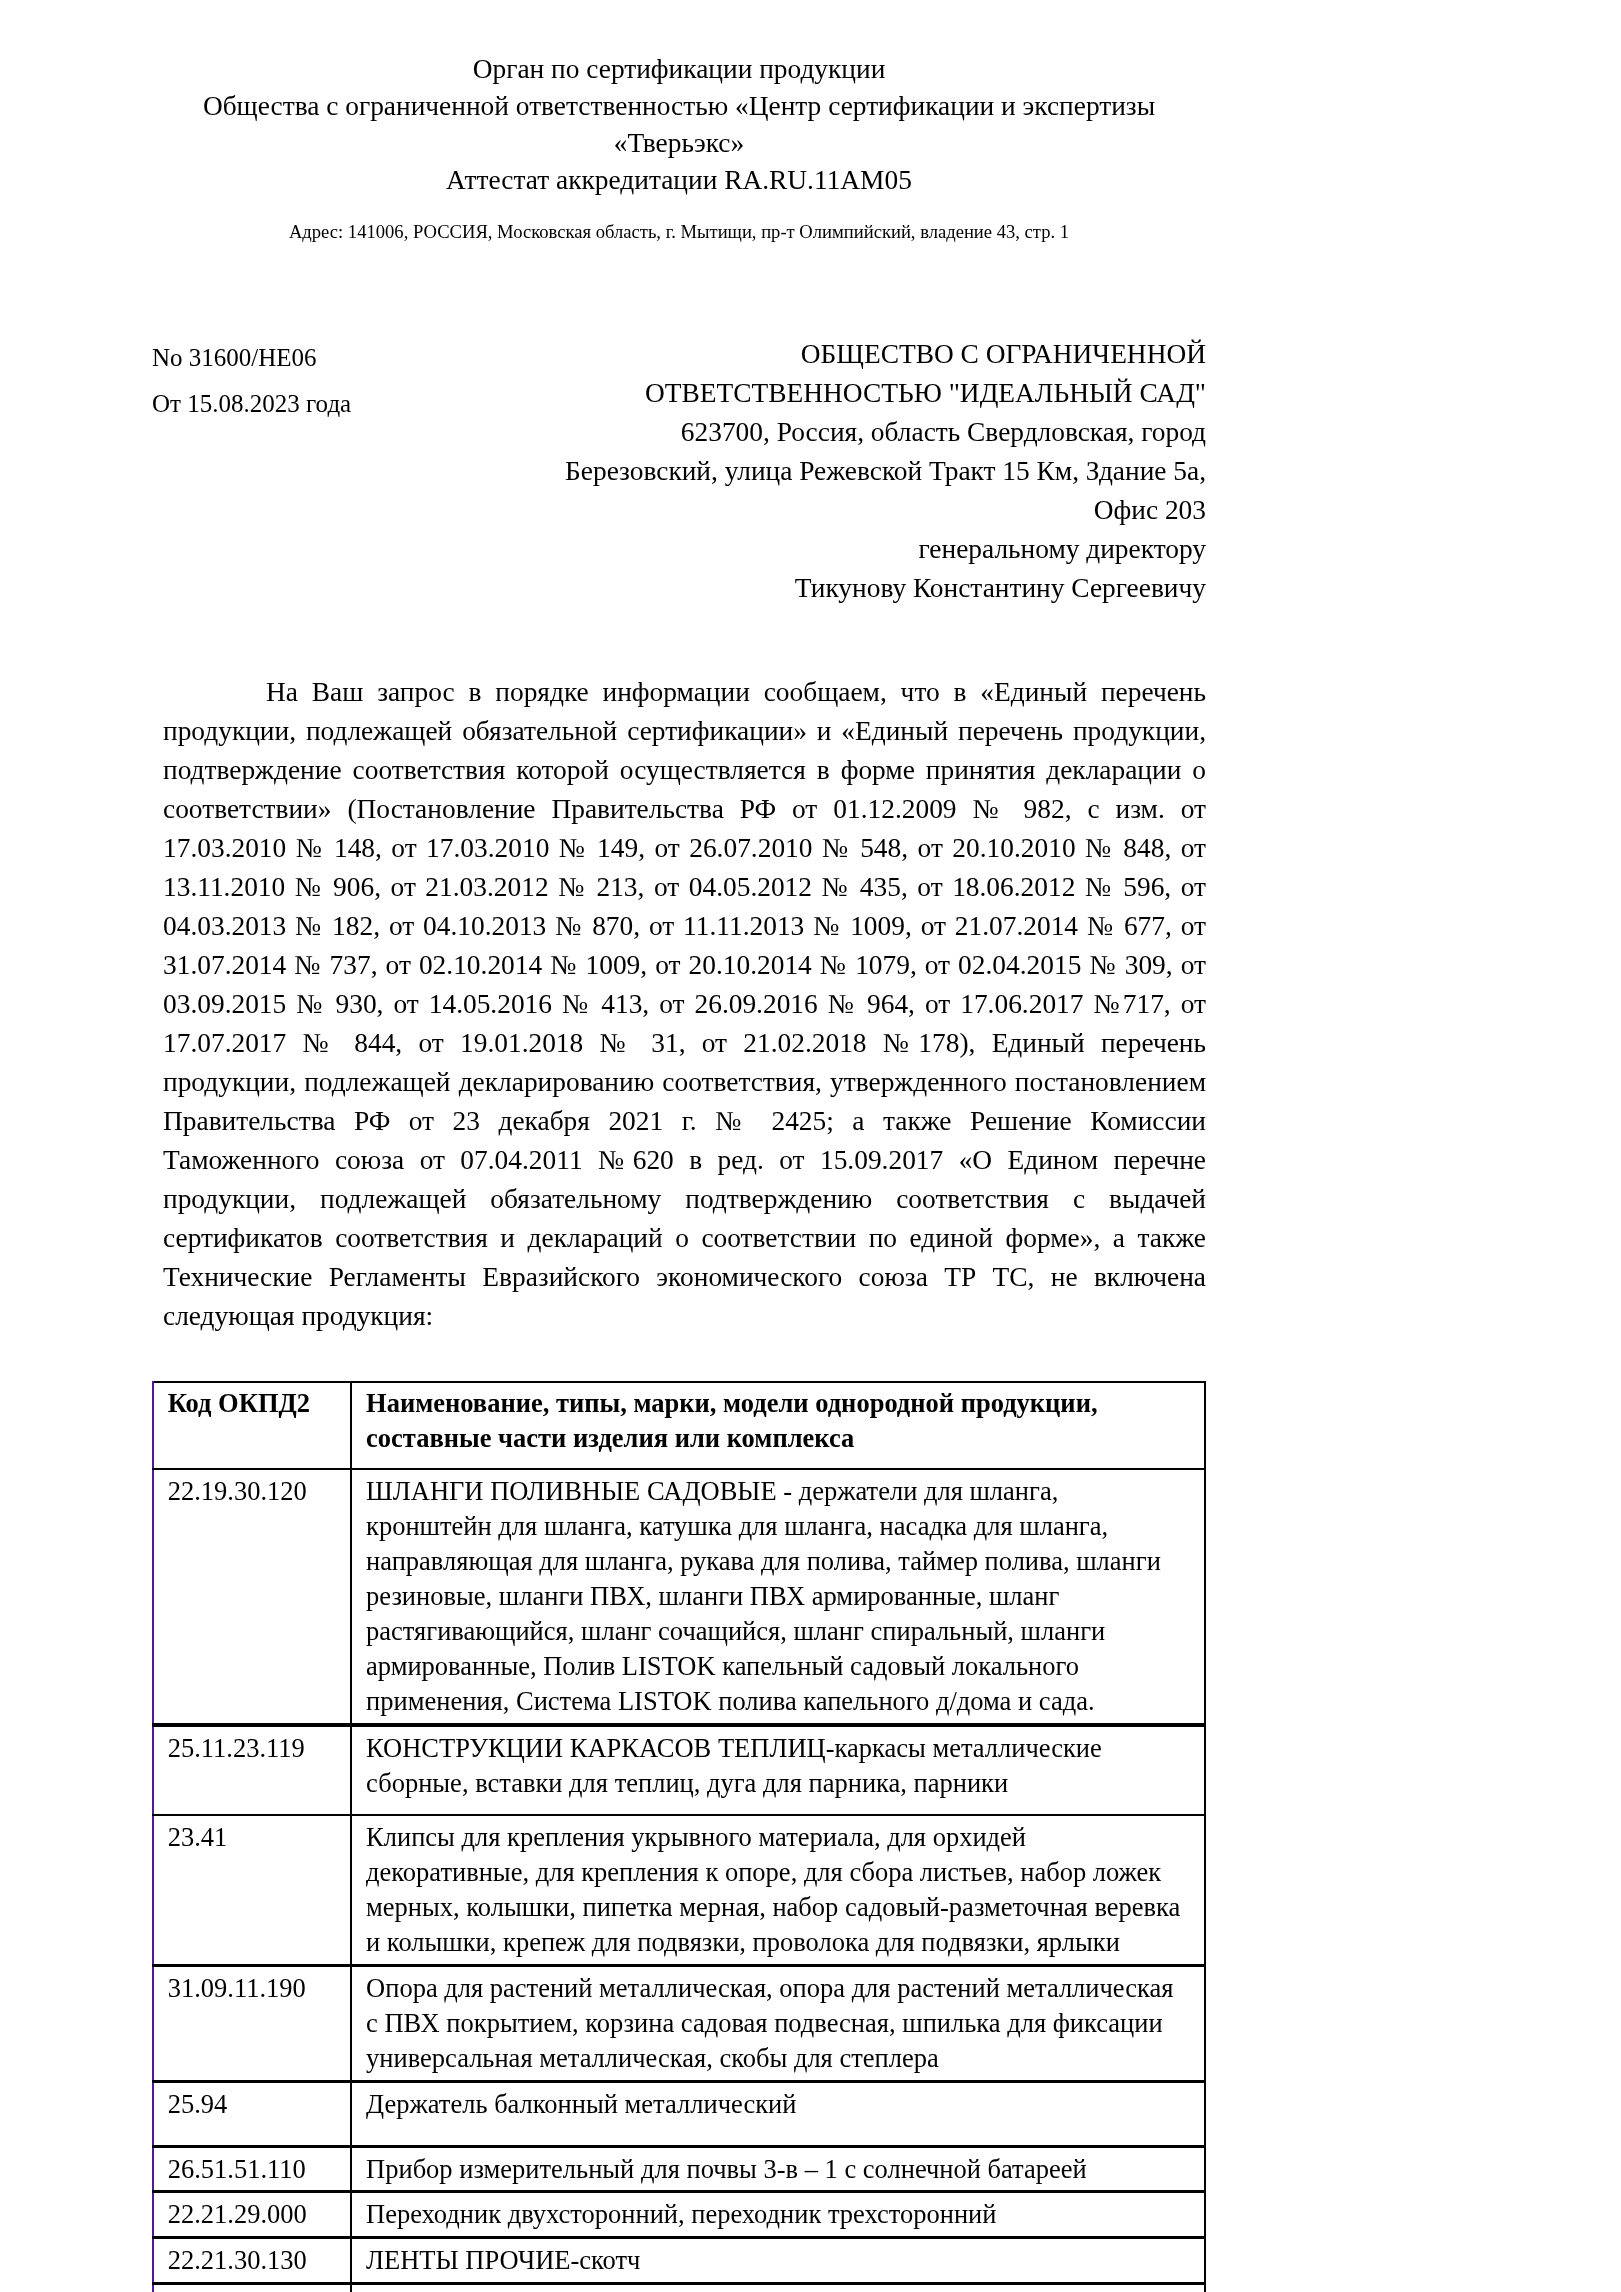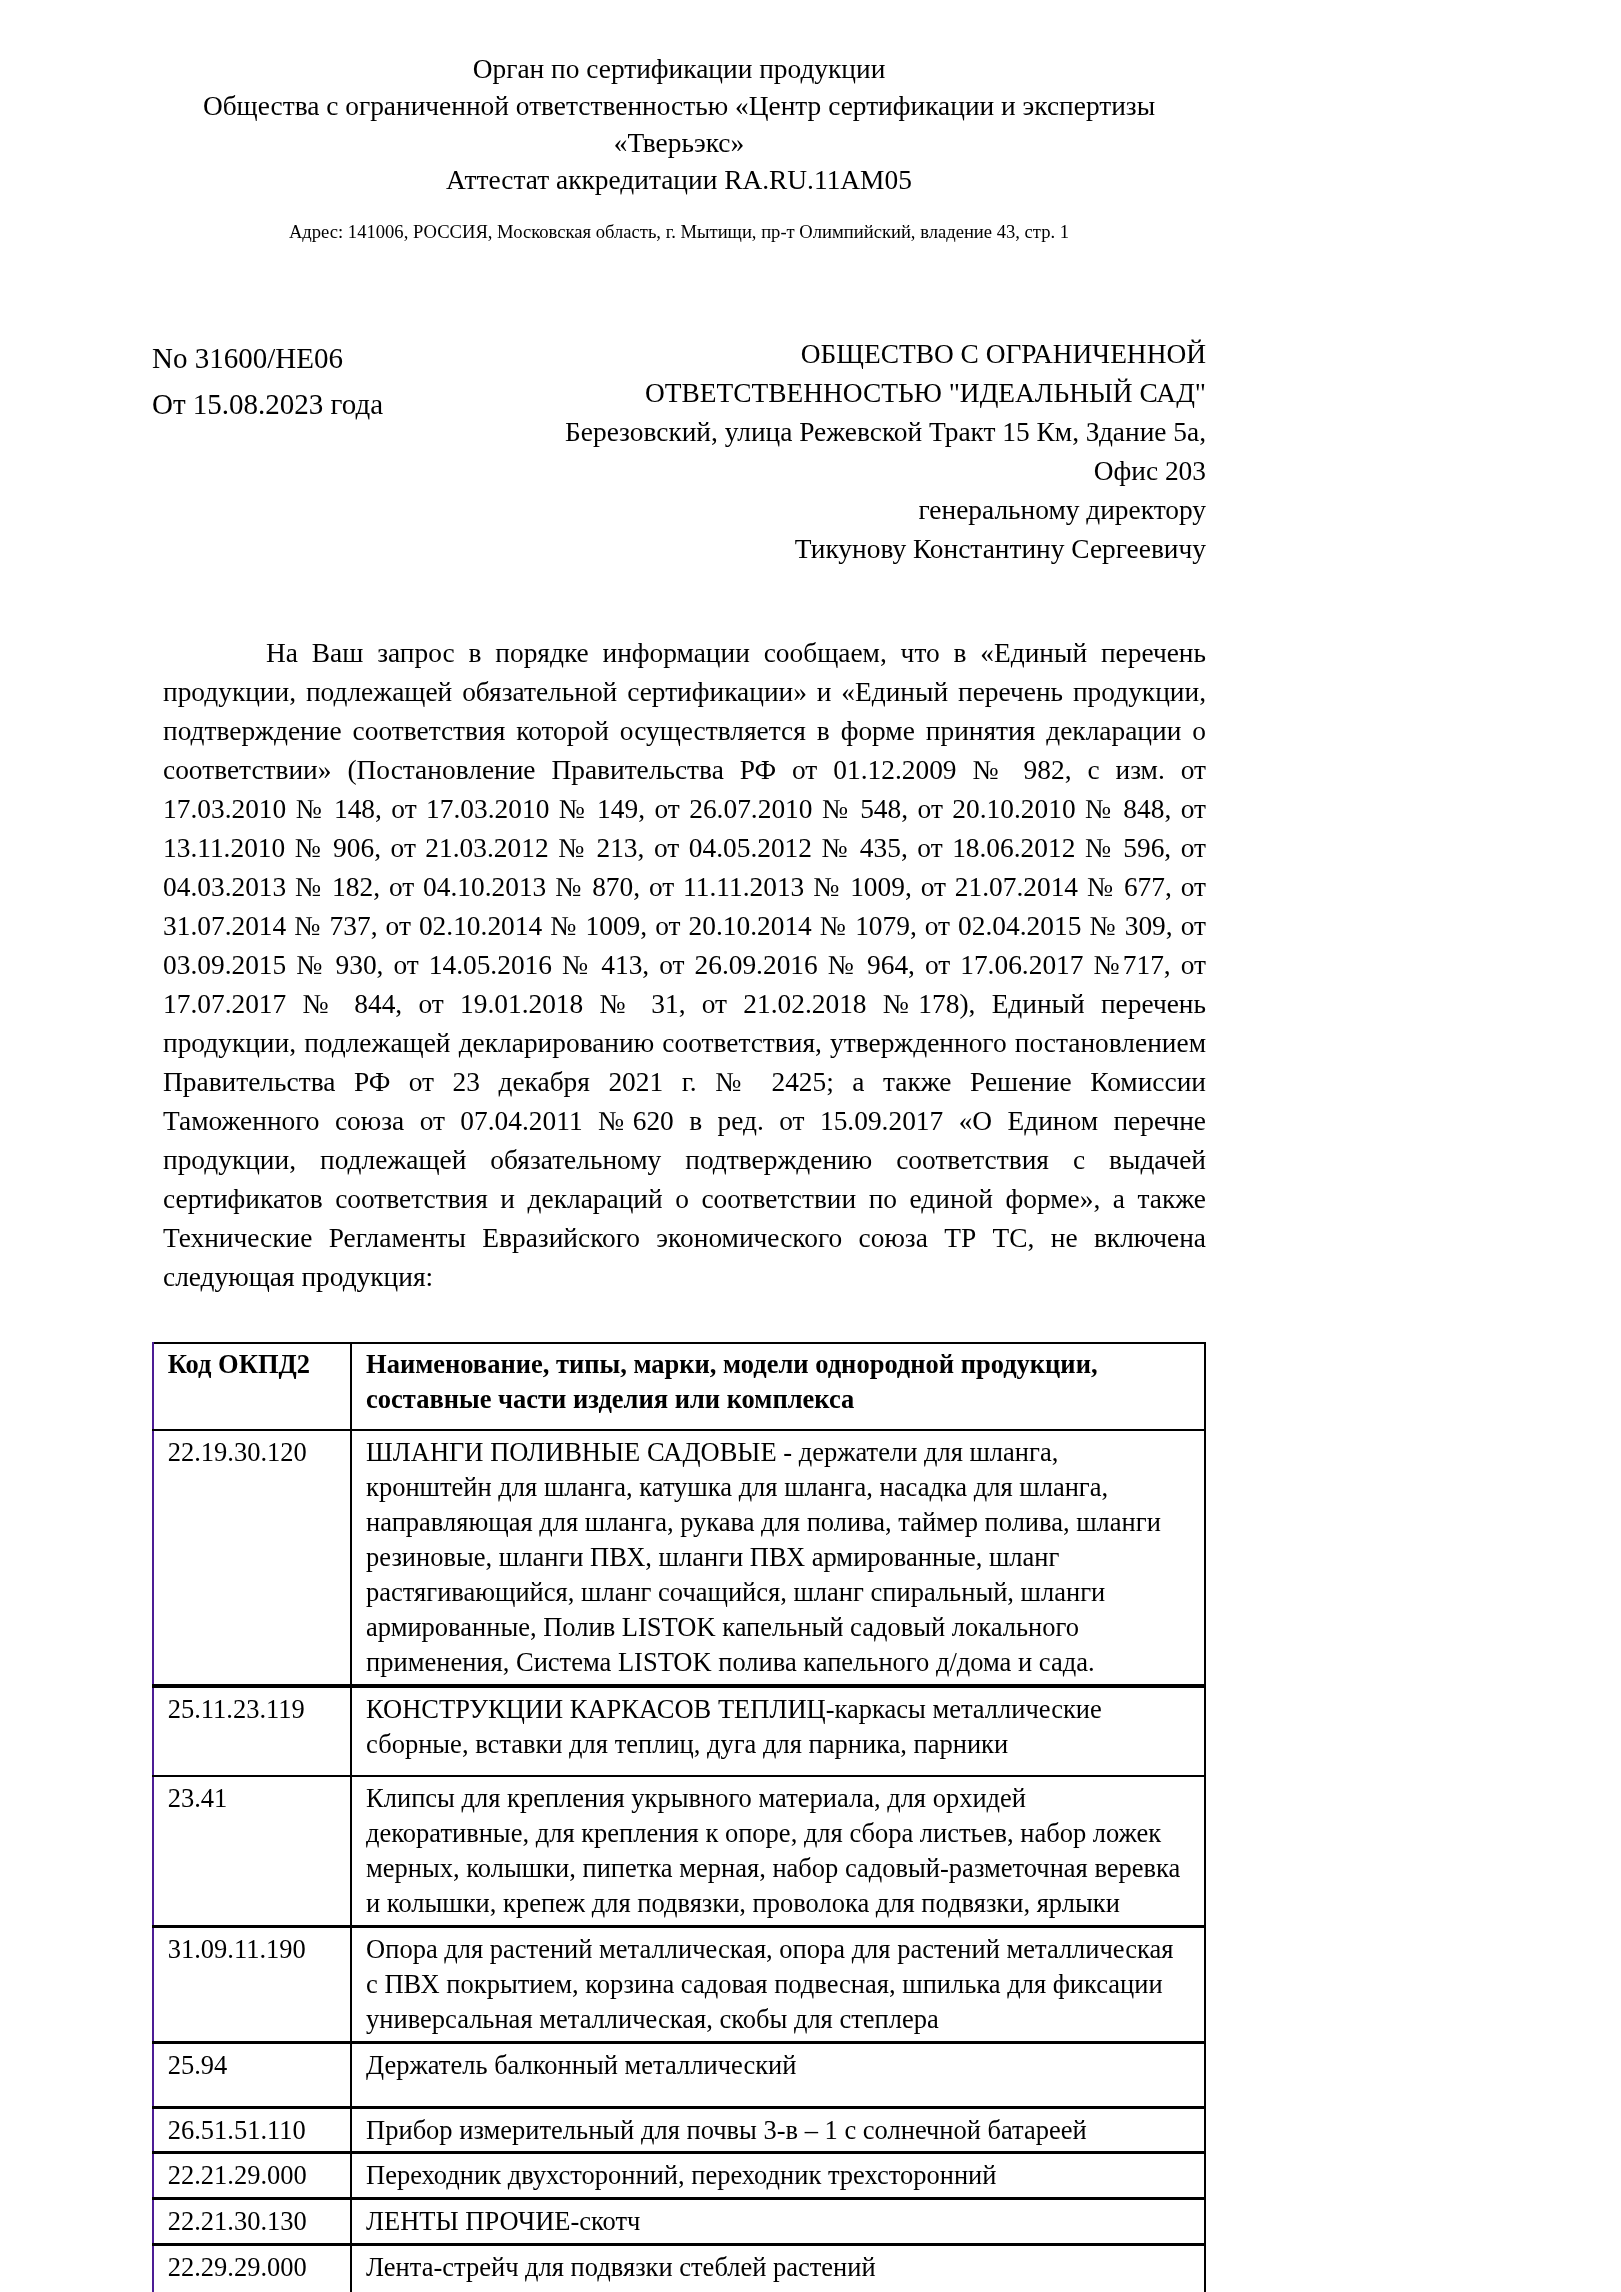--- a/index.html
+++ b/index.html
@@ -17,21 +17,21 @@
     width: 1288px;
     height: 2293px;
     padding: 51px 82px 39px 152px;
   }
   
   .letterhead { text-align: center; font-size: 27.4px; line-height: 37px; }
   .letterhead .address { font-size: 18.6px; line-height: 25.5px; margin-top: 20px; }
 
   
   .ref-row { display: flex; margin-top: 90px; }
-  .ref { font-size: 29px; line-height: 46px; white-space: nowrap; }
+  .ref { font-size: 25px; line-height: 46px; white-space: nowrap; }
   .recipient { flex: 1; text-align: right; font-size: 27.4px; line-height: 39px; }
 
   
   .body-par {
     margin-top: 65px;
     font-size: 27.4px;
     line-height: 39px;
     text-align: justify;
     text-indent: 103px;
     margin-left: 11px;
@@ -79,20 +79,21 @@
   </div>
 
   <div class="ref-row">
     <div class="ref">
       <div>No 31600/НЕ06</div>
       <div>От 15.08.2023 года</div>
     </div>
     <div class="recipient">
       <div>ОБЩЕСТВО С ОГРАНИЧЕННОЙ</div>
       <div>ОТВЕТСТВЕННОСТЬЮ "ИДЕАЛЬНЫЙ САД"</div>
+      <div>623700, Россия, область Свердловская, город</div>
       <div>Березовский, улица Режевской Тракт 15 Км, Здание 5а,</div>
       <div>Офис 203</div>
       <div>генеральному директору</div>
       <div>Тикунову Константину Сергеевичу</div>
     </div>
   </div>
 
   <p class="body-par">На Ваш запрос в порядке информации сообщаем, что в «Единый перечень продукции, подлежащей обязательной сертификации» и «Единый перечень продукции, подтверждение соответствия которой осуществляется в форме принятия декларации о соответствии» (Постановление Правительства РФ от 01.12.2009 № 982, с изм. от 17.03.2010 № 148, от 17.03.2010 № 149, от 26.07.2010 № 548, от 20.10.2010 № 848, от 13.11.2010 № 906, от 21.03.2012 № 213, от 04.05.2012 № 435, от 18.06.2012 № 596, от 04.03.2013 № 182, от 04.10.2013 № 870, от 11.11.2013 № 1009, от 21.07.2014 № 677, от 31.07.2014 № 737, от 02.10.2014 № 1009, от 20.10.2014 № 1079, от 02.04.2015 № 309, от 03.09.2015 № 930, от 14.05.2016 № 413, от 26.09.2016 № 964, от 17.06.2017 №717, от 17.07.2017 № 844, от 19.01.2018 № 31, от 21.02.2018 №178), Единый перечень продукции, подлежащей декларированию соответствия, утвержденного постановлением Правительства РФ от 23 декабря 2021 г. № 2425; а также Решение Комиссии Таможенного союза от 07.04.2011 №620 в ред. от 15.09.2017 «О Едином перечне продукции, подлежащей обязательному подтверждению соответствия с выдачей сертификатов соответствия и деклараций о соответствии по единой форме», а также Технические Регламенты Евразийского экономического союза ТР ТС, не включена следующая продукция:</p>
 
   <table class="products">

